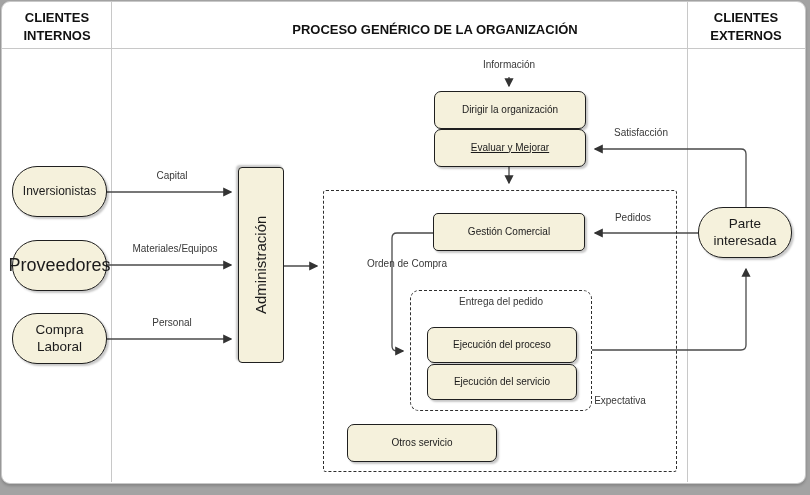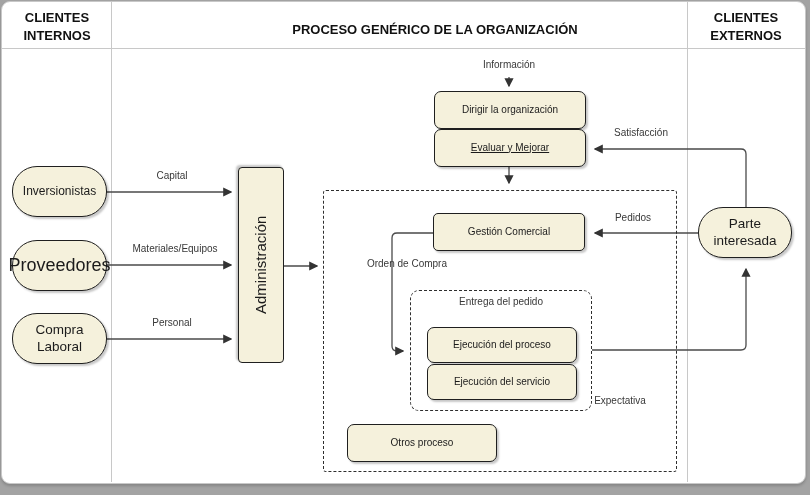--- a/index.html
+++ b/index.html
@@ -62,21 +62,21 @@
   <div class="node stadium" style="left:12px;top:166px;width:95px;height:51px;font-size:12px;">Inversionistas</div>
   <div class="node stadium" style="left:12px;top:240px;width:95px;height:51px;font-size:18px;">Proveedores</div>
   <div class="node stadium" style="left:12px;top:313px;width:95px;height:51px;font-size:13.5px;">Compra
 Laboral</div>
   <div class="node vtext" style="left:238px;top:167px;width:46px;height:196px;border-radius:4px;">Administración</div>
   <div class="node" style="left:434px;top:91px;width:152px;height:38px;">Dirigir la organización</div>
   <div class="node" style="left:434px;top:129px;width:152px;height:38px;text-decoration:underline;">Evaluar y Mejorar</div>
   <div class="node" style="left:433px;top:213px;width:152px;height:38px;border-radius:5px;">Gestión Comercial</div>
   <div class="node" style="left:427px;top:327px;width:150px;height:36px;">Ejecución del proceso</div>
   <div class="node" style="left:427px;top:364px;width:150px;height:36px;">Ejecución del servicio</div>
-  <div class="node" style="left:347px;top:424px;width:150px;height:38px;">Otros proceso</div>
+  <div class="node" style="left:347px;top:424px;width:150px;height:38px;">Otros servicio</div>
   <div class="node stadium" style="left:698px;top:207px;width:94px;height:51px;font-size:13.5px;">Parte
 interesada</div>
 
   <div class="lbl" style="left:449px;top:59px;width:120px;">Información</div>
   <div class="lbl" style="left:112px;top:170px;width:120px;">Capital</div>
   <div class="lbl" style="left:112px;top:317px;width:120px;">Personal</div>
   <div class="lbl" style="left:112px;top:243px;width:126px;">Materiales/Equipos</div>
   <div class="lbl" style="left:335px;top:258px;width:112px;text-align:right;">Orden de Compra</div>
   <div class="lbl" style="left:591px;top:127px;width:100px;">Satisfacción</div>
   <div class="lbl" style="left:593px;top:212px;width:80px;">Pedidos</div>

